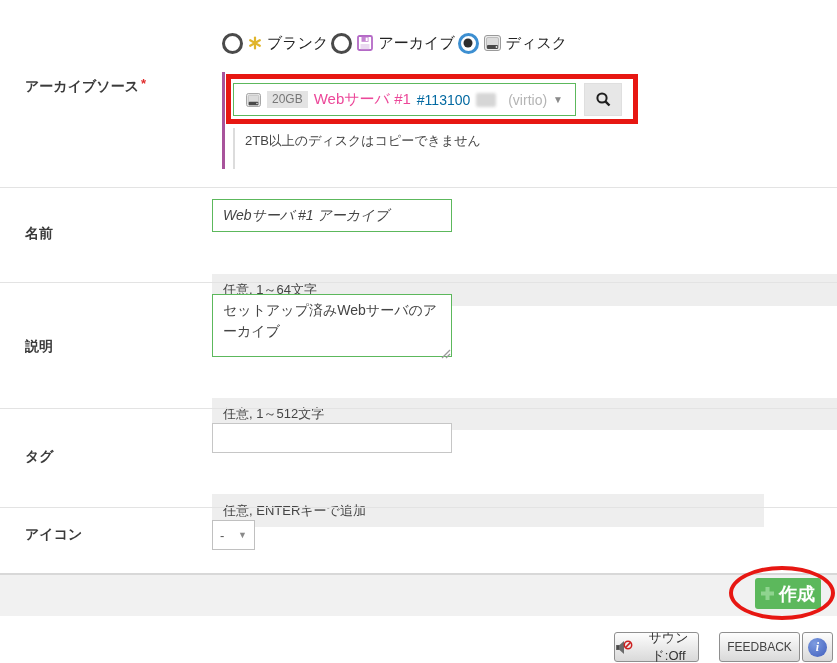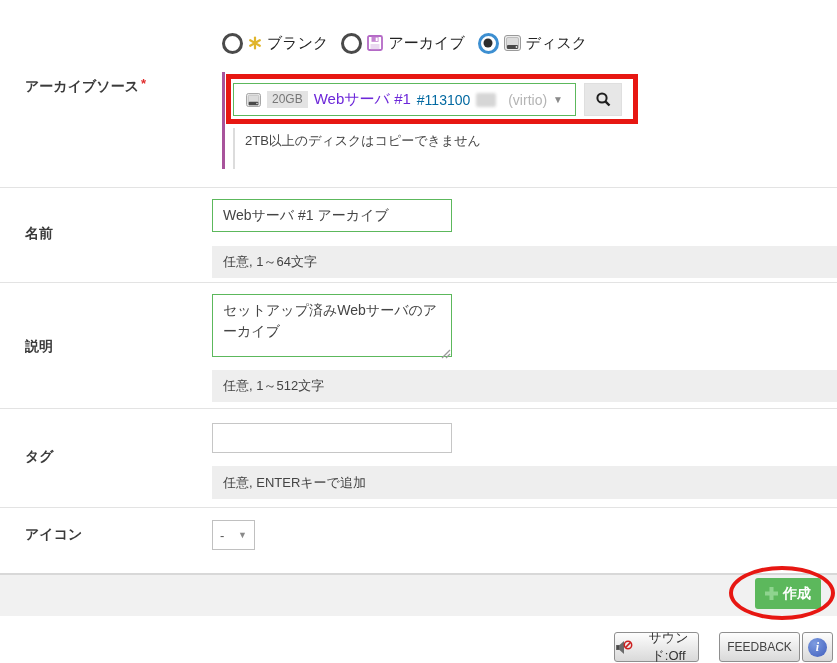--- a/index.html
+++ b/index.html
@@ -2,70 +2,70 @@
 <html><head>
 <meta charset="utf-8">
 <style>
   * { margin:0; padding:0; box-sizing:border-box; }
   html,body { width:837px; height:663px; background:#fff;
     font-family:"Liberation Sans","DejaVu Sans",sans-serif; color:#333; overflow:hidden; }
   .abs { position:absolute; }
   #canvas { position:relative; width:837px; height:663px; background:#fff; }
 
   
-  .radio-row { left:222px; top:31px; display:flex; align-items:center; gap:13px; height:24px; }
+  .radio-row { left:222px; top:31px; display:flex; align-items:center; gap:3px; height:24px; }
   .radio-opt { display:flex; align-items:center; gap:5px; cursor:pointer; }
   .radio-circle { width:21px; height:21px; border-radius:50%; border:3px solid #4a4a4a; background:#fff; position:relative; flex:0 0 auto; }
   .radio-circle.selected { border-color:#3d8fd1; }
   .radio-circle.selected::after { content:""; position:absolute; left:50%; top:50%; width:9px; height:9px;
      border-radius:50%; background:#2d2d2d; transform:translate(-50%,-50%); }
   .radio-label { font-size:15px; color:#222; }
   .radio-icon { display:inline-flex; align-items:center; }
 
   
   .field-label { font-size:14px; font-weight:bold; color:#3a3a3a; }
   .req { color:#e02b2b; font-size:13px; vertical-align:3px; margin-left:2px; font-weight:bold; }
 
   
   .purple-bar { left:222px; top:72px; width:3px; height:97px; background:#a8539b; }
   .gray-bar   { left:233px; top:128px; width:2px; height:41px; background:#dcdcdc; }
   .annotation-rect { left:226px; top:74px; width:412px; height:50px; border:5px solid #e71712; pointer-events:none; z-index:5; }
   .src-select { left:233px; top:83px; width:343px; height:33px; background:#fff; border:1px solid #5cb85c;
       display:flex; align-items:center; padding:0 12px; gap:6px; cursor:pointer; }
   .size-badge { background:#e3e3e3; color:#777; font-size:12px; padding:1px 5px; line-height:15px; }
-  .src-name { font-size:15px; color:#6d28d9; white-space:nowrap; }
+  .src-name { font-size:15px; color:#ec4899; white-space:nowrap; }
   .src-id { font-size:14px; color:#0369a1; white-space:nowrap; }
   .redacted { display:inline-block; width:56px; height:14px; background:#d6d6d6; border-radius:2px; filter:blur(1.5px); }
   .src-driver { font-size:14px; color:#b4b4b4; white-space:nowrap;margin-left:6px; }
   .caret { margin-left:auto; color:#8a8a8a; font-size:10px; }
   .search-btn { left:584px; top:83px; width:38px; height:33px; background:#e7e7e7; border:1px solid #dfdfdf;
       display:flex; align-items:center; justify-content:center; cursor:pointer; }
   .note-text { left:245px; top:131px; font-size:13px; color:#444; line-height:20px; }
 
   
   .divider { left:0; width:837px; height:1px; background:#e3e3e3; }
   .g-input { border:1px solid #5cb85c; background:#fff; font-size:14px; color:#444; padding:0 10px;
-      font-family:"Liberation Sans","DejaVu Sans",sans-serif; outline:none; }
+      font-family:"Liberation Sans","DejaVu Sans",sans-serif; outline:none;font-style:italic; }
   .gray-input { border:1px solid #c6c6c6; background:#fff; font-size:14px; color:#444; padding:0 10px; outline:none;
       font-family:"Liberation Sans","DejaVu Sans",sans-serif; }
   .g-textarea { border:1px solid #5cb85c; background:#fff; font-size:14px; color:#444; padding:5px 10px;
       font-family:"Liberation Sans","DejaVu Sans",sans-serif; resize:none; outline:none; line-height:21px; overflow:hidden; }
   .resize-handle { position:absolute; right:1px; bottom:1px; width:11px; height:11px; pointer-events:none; }
-  .hint-strip { background:#eeeeee; font-size:13px; color:#444; display:flex; align-items:center; padding-left:11px; }
+  .hint-strip { background:#eeeeee; font-size:13px; color:#444; display:flex; align-items:center; padding-left:11px;margin-top:28px; }
 
   
   .icon-select { left:212px; top:520px; width:43px; height:30px; border:1px solid #c0c0c0; background:#fff;
       display:flex; align-items:center; justify-content:space-between; padding:0 7px; cursor:pointer; }
   .icon-select .val { font-size:13px; color:#555; }
   .icon-select .caret2 { font-size:9px; color:#8a8a8a; }
 
   
   .footer-strip { left:0; top:573px; width:837px; height:43px; background:#f1f1f1; border-top:2px solid #d8d8d8; }
   .create-btn { left:755px; top:578px; width:66px; height:31px; background:#5cb85c; border:none; border-radius:3px;
-      color:#fff; font-size:14px; font-weight:bold; display:flex; align-items:center; justify-content:center; gap:5px;
+      color:#fff; font-size:18px; font-weight:bold; display:flex; align-items:center; justify-content:center; gap:5px;
       cursor:pointer; font-family:"Liberation Sans","DejaVu Sans",sans-serif; z-index:4; }
   .annotation-ellipse { left:729px; top:566px; width:106px; height:54px; border:4px solid #e71712;
       border-radius:50%; pointer-events:none; z-index:6; }
 
   
   .sys-btn { background:linear-gradient(#fdfdfd,#d9d9d9); border:1px solid #8f8f8f; border-radius:3px;
       display:flex; align-items:center; justify-content:center; gap:5px; font-size:13px; color:#333; cursor:pointer;
       font-family:"Liberation Sans","DejaVu Sans",sans-serif; }
   .sound-btn { left:614px; top:632px; width:85px; height:30px; }
   .feedback-btn { left:719px; top:632px; width:81px; height:30px; font-size:12px; color:#444; }
@@ -173,21 +173,21 @@
           <line x1="6" y1="10" x2="10" y2="6" stroke="#9a9a9a" stroke-width="1.3"></line>
         </svg>
     </span>
   </div>
   <div class="abs hint-strip" style="left:212px; top:370px; width:625px; height:32px;">任意, 1～512文字</div>
 
   <div class="abs divider" style="top:408px;"></div>
 
   <div class="abs field-label" style="left:25px; top:448px;">タグ</div>
   <input class="abs gray-input" style="left: 212px; top: 423px; width: 240px; height: 30px;" value="">
-  <div class="abs hint-strip" style="left:212px; top:466px; width:625px; height:33px;">任意, ENTERキーで追加</div>
+  <div class="abs hint-strip" style="left:212px; top:466px; width:552px; height:33px;">任意, ENTERキーで追加</div>
 
   <div class="abs divider" style="top:507px;"></div>
 
   <div class="abs field-label" style="left:25px; top:526px;">アイコン</div>
   <div class="abs icon-select">
     <span class="val">-</span>
     <span class="caret2">▼</span>
   </div>
 
   <div class="abs footer-strip"></div>

